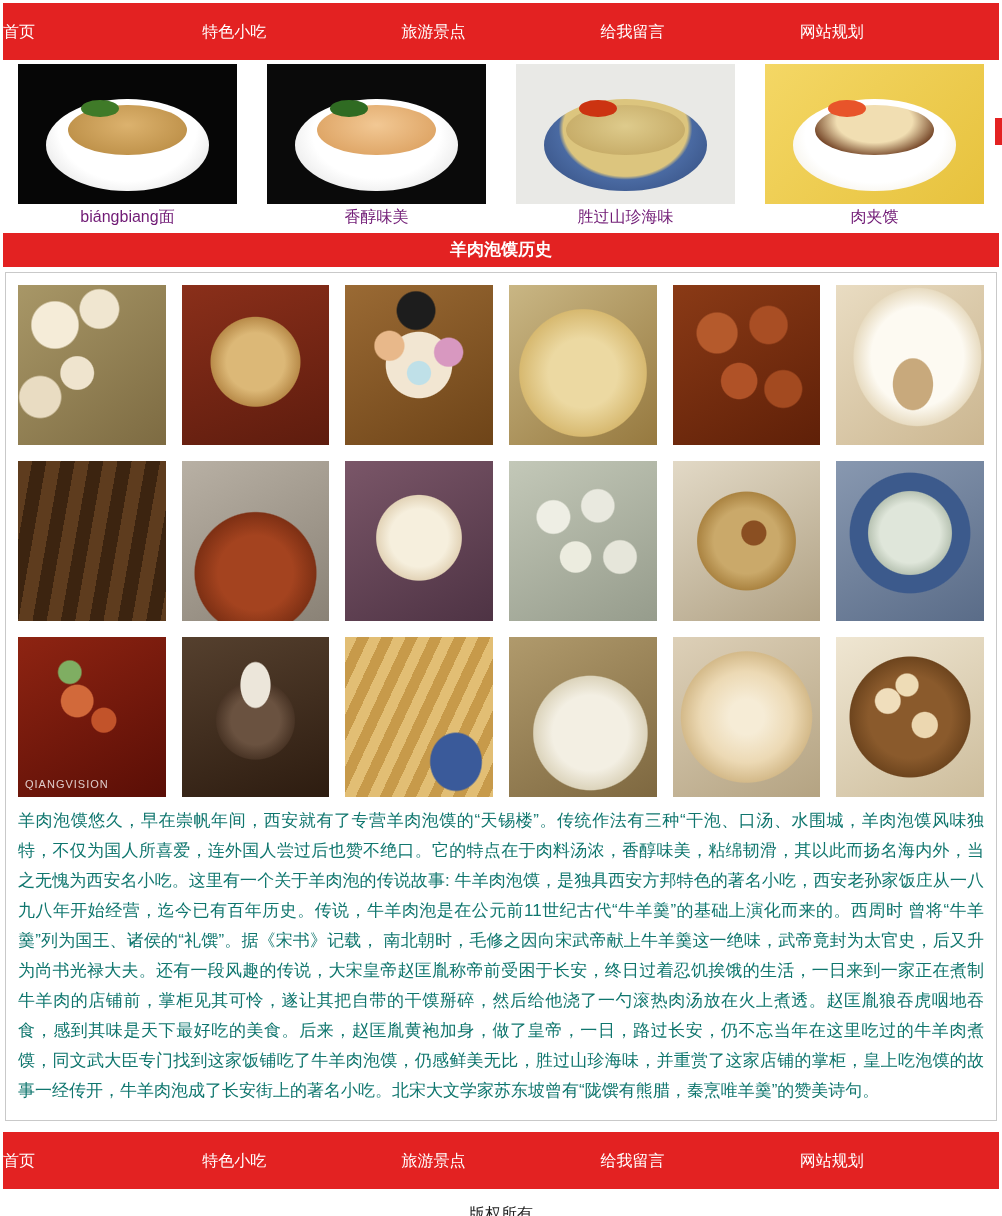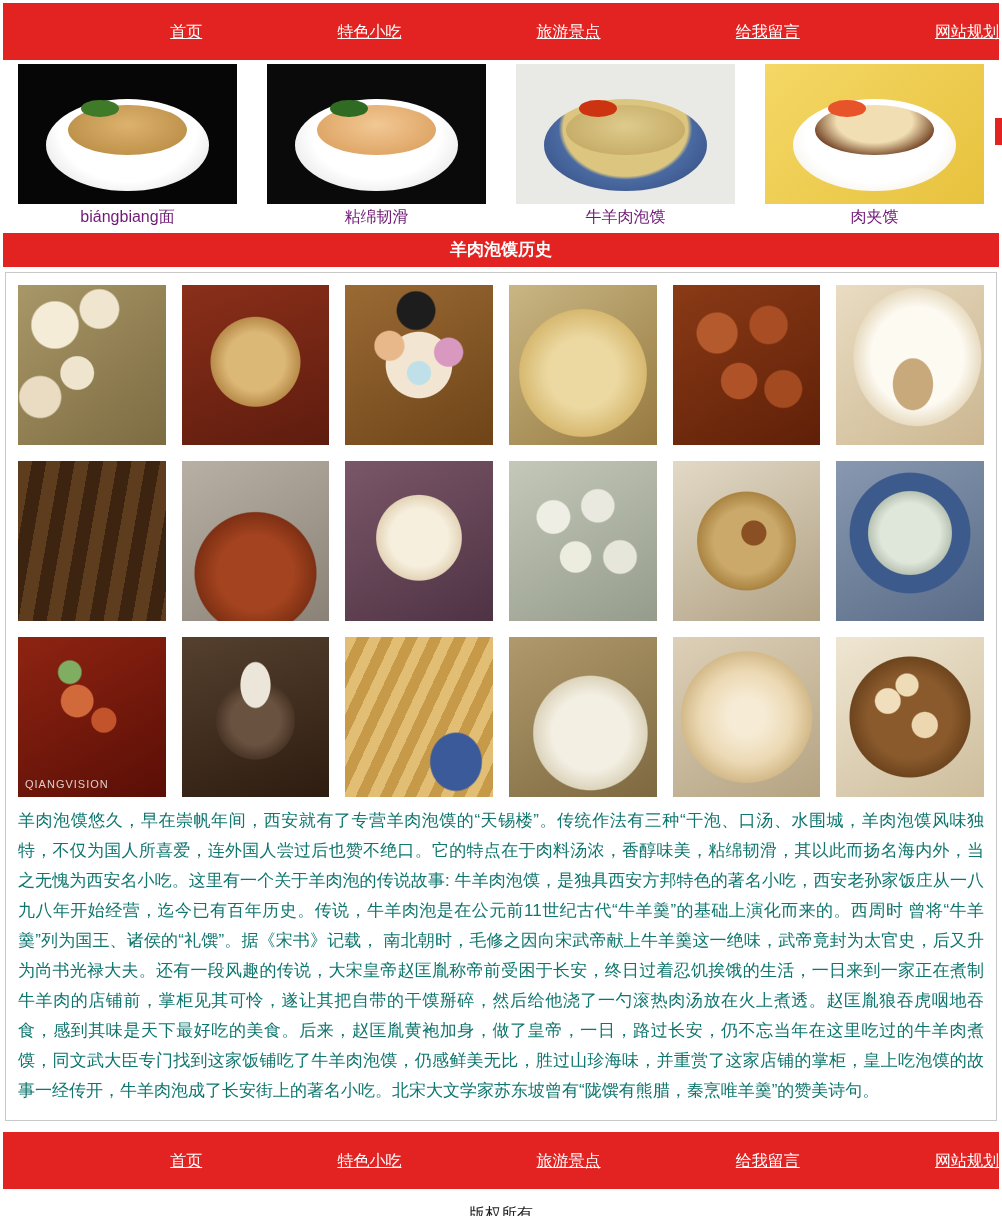--- a/index.html
+++ b/index.html
@@ -1,21 +1,21 @@
 <!DOCTYPE html>
 <html><head>
 <meta charset="utf-8">
 <style>
   * { box-sizing: border-box; }
   html,body { margin:0; padding:0; background:#fff; }
   body { font-family:"Liberation Sans", sans-serif; }
   .page { width:996px; margin:3px auto 0; position:relative; }
 
   .navbar { background:#e32222; height:57px; display:flex; }
-  .nav-item { flex:1; text-align:right; line-height:57px; color:#ffffff; font-size:16px; cursor:pointer;text-decoration:underline; }
+  .nav-item { flex:1; text-align:left; line-height:57px; color:#ffffff; font-size:16px; cursor:pointer; }
 
   .gallery { display:flex; margin-top:4px; }
   .g-item { flex:1; margin:0; text-align:center; }
   .photo { position:relative; height:140px; margin:0 auto; width:88%; overflow:hidden; }
   .plate { position:absolute; left:13%; right:13%; top:25%; bottom:9%; border-radius:50%; }
   .food  { position:absolute; left:23%; right:23%; top:29%; height:36%; border-radius:50%; }
   .food2 { position:absolute; left:29%; width:17%; height:12%; top:26%; border-radius:50%; }
   .g-cap { font-size:16px; color:#701a75; padding:3px 0 3px; }
 
   .banner { background:#e32222; height:34px; line-height:34px; text-align:center;
@@ -59,30 +59,30 @@
         </div>
         <figcaption class="g-cap">biángbiang面</figcaption>
       </figure>
 
       <figure class="g-item">
         <div class="photo" style="background: rgb(10, 10, 10);">
           <div class="plate" style="background: radial-gradient(at 50% 38%, rgb(255, 255, 255) 55%, rgb(218, 218, 218));"></div>
           <div class="food" style="background: radial-gradient(at 50% 40%, rgb(242, 200, 148), rgb(216, 154, 87));"></div>
           <div class="food2" style="background: rgb(47, 107, 34);"></div>
         </div>
-        <figcaption class="g-cap">粘绵韧滑</figcaption>
+        <figcaption class="g-cap">香醇味美</figcaption>
       </figure>
 
       <figure class="g-item">
         <div class="photo" style="background: rgb(233, 233, 230);">
           <div class="plate" style="background: radial-gradient(at 50% 32%, rgb(220, 197, 126) 54%, rgb(74, 106, 162) 58%, rgb(49, 73, 122));"></div>
           <div class="food" style="background: radial-gradient(at 50% 42%, rgb(222, 203, 140), rgb(191, 162, 92));"></div>
           <div class="food2" style="background: rgb(204, 51, 17);"></div>
         </div>
-        <figcaption class="g-cap">牛羊肉泡馍</figcaption>
+        <figcaption class="g-cap">胜过山珍海味</figcaption>
       </figure>
 
       <figure class="g-item">
         <div class="photo" style="background: linear-gradient(135deg, rgb(244, 215, 101), rgb(231, 194, 61));">
           <div class="plate" style="background: radial-gradient(at 50% 40%, rgb(255, 255, 255) 60%, rgb(236, 229, 211));"></div>
           <div class="food" style="background: radial-gradient(at 50% 32%, rgb(241, 222, 178) 45%, rgb(107, 58, 29) 78%, rgb(207, 168, 106));"></div>
           <div class="food2" style="background: rgb(232, 84, 42);"></div>
         </div>
         <figcaption class="g-cap">肉夹馍</figcaption>
       </figure>

